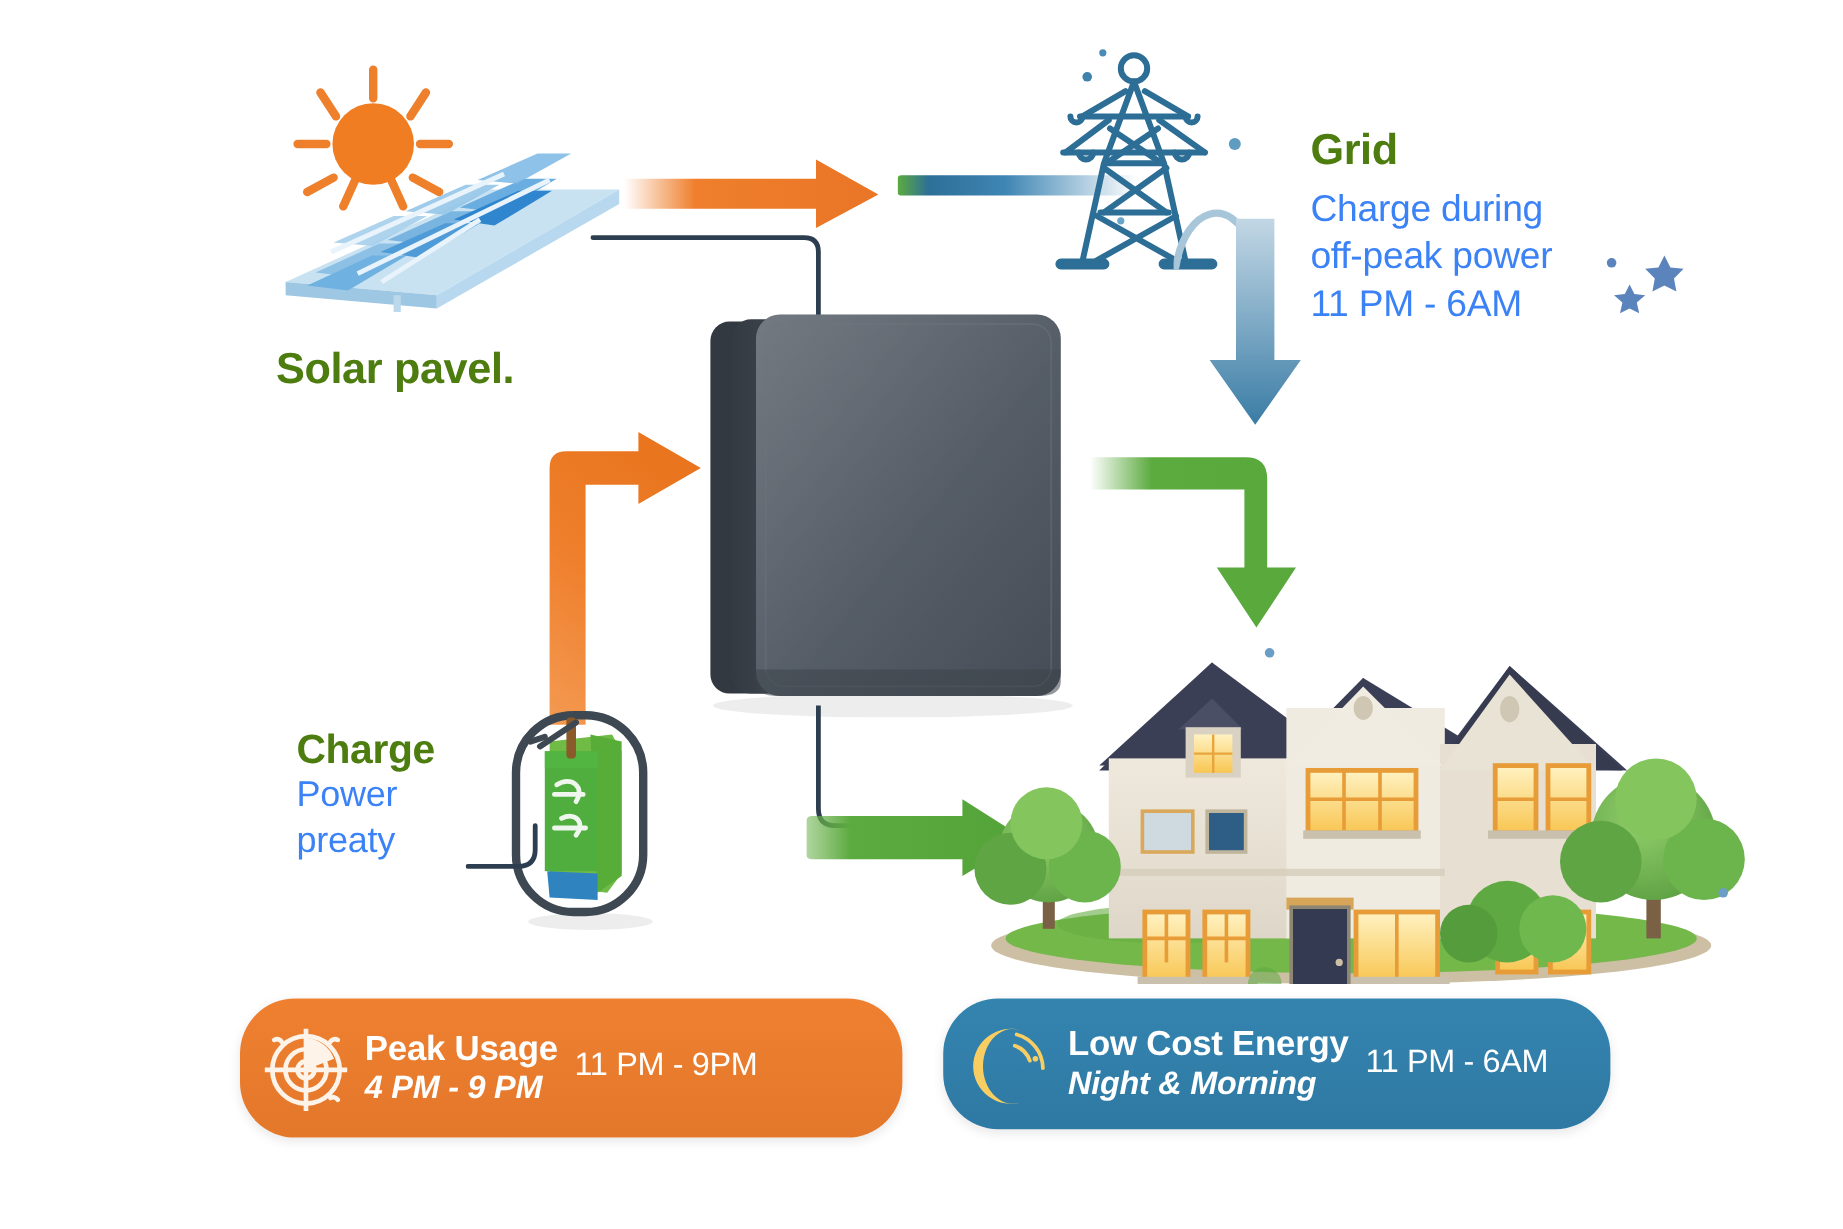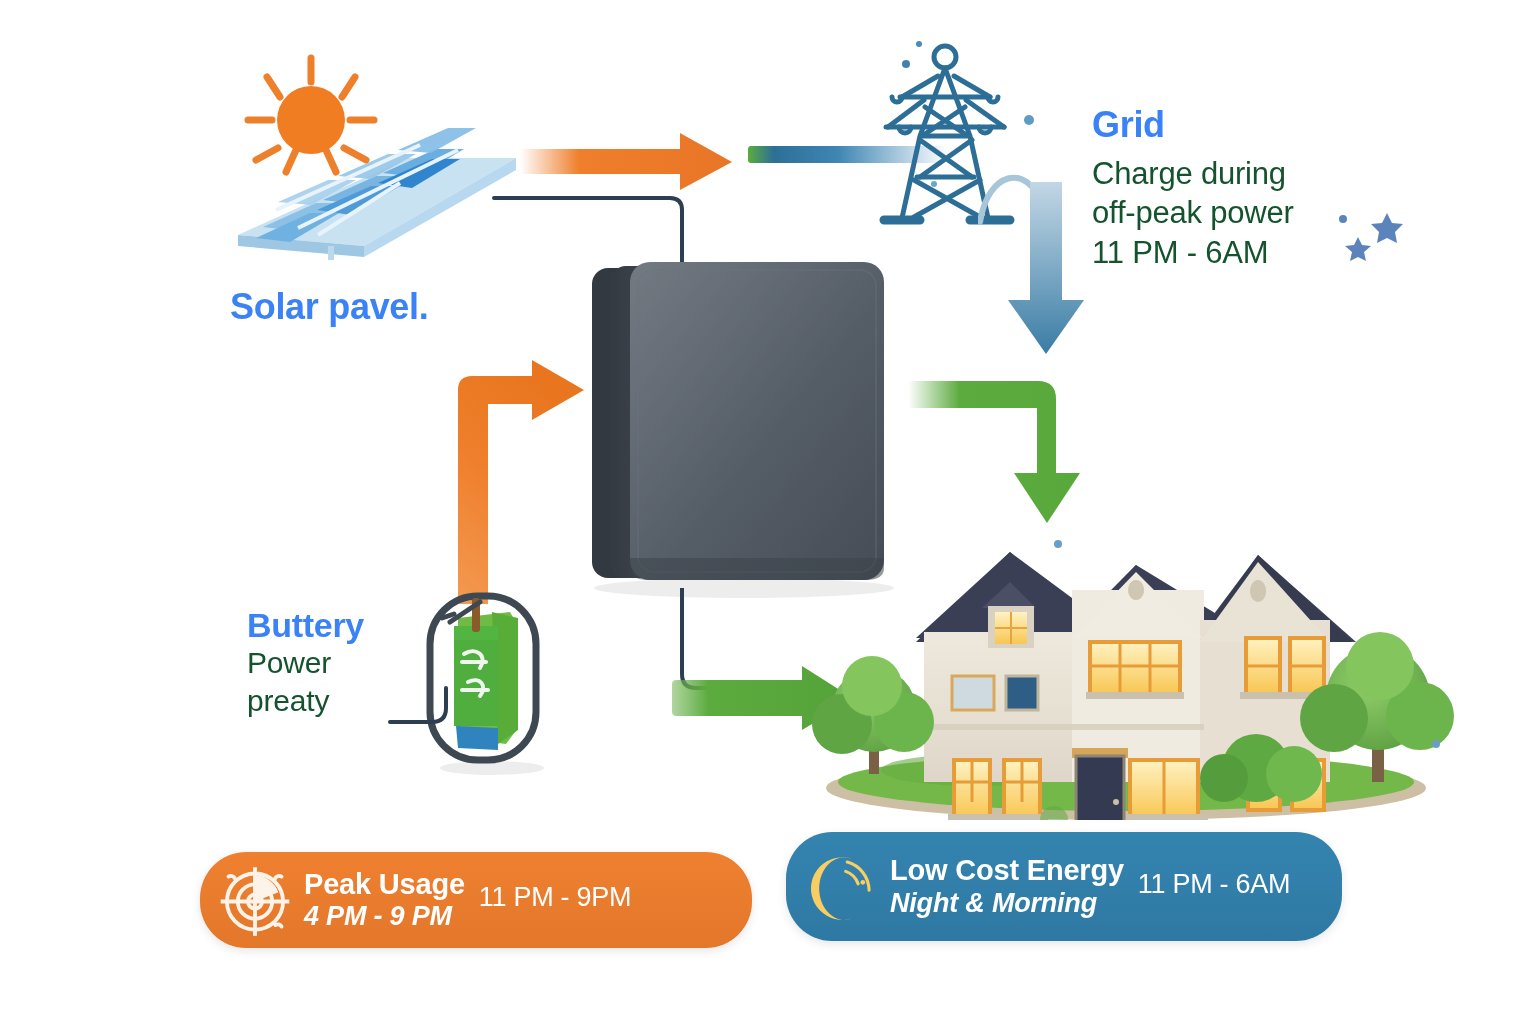--- a/index.html
+++ b/index.html
@@ -7,46 +7,46 @@
     width:1536px;height:1024px;overflow:hidden;background:#ffffff;
     font-family:"Liberation Sans","DejaVu Sans",sans-serif;
     -webkit-font-smoothing:antialiased;
   }
   #stage{position:relative;width:1536px;height:1024px;background:#fff;}
 
   .abs{position:absolute;}
 
   
   .blk-title{
-    font-size:36px;font-weight:bold;color:#3b82f6;letter-spacing:-0.3px;
+    font-size:36px;font-weight:bold;color:#4d7c0f;letter-spacing:-0.3px;
     line-height:1.05;white-space:nowrap;
   }
   .blk-sub{
-    font-size:31px;color:#14532d;line-height:1.27;font-weight:400;
+    font-size:31px;color:#3b82f6;line-height:1.27;font-weight:400;
     letter-spacing:-0.2px;
   }
 
   
   #solar-label{left:230px;top:288px;}
   #solar-label .blk-sub{margin-top:14px;}
   
   #grid-label{left:1092px;top:106px;}
   #grid-label .blk-sub{margin-top:10px;}
   
   #battery-label{left:247px;top:608px;}
   #battery-label .blk-title{font-size:34px;}
   #battery-label .blk-sub{font-size:30px;}
 
   
   .badge{
     position:absolute;display:flex;align-items:center;
     border-radius:46px;color:#fff;box-sizing:border-box;
   }
   #badge-peak{
-    left:200px;top:852px;width:552px;height:96px;
+    left:200px;top:832px;width:552px;height:116px;
     background:linear-gradient(180deg,#ef8030 0%,#e3772a 100%);
     box-shadow:0 3px 10px rgba(0,0,0,.10);
   }
   #badge-low{
     left:786px;top:832px;width:556px;height:109px;
     background:linear-gradient(180deg,#3484b0 0%,#2e79a3 100%);
     box-shadow:0 3px 10px rgba(0,0,0,.10);
   }
   .badge-icon{width:78px;height:78px;margin-left:16px;flex:0 0 auto;}
   .badge-texts{margin-left:10px;display:flex;flex-direction:column;justify-content:center;}
@@ -291,21 +291,21 @@
       <path d="M48 112 L74 112"></path>
       <path d="M54 104 C66 98 74 108 66 118"></path>
     </g>
   </svg>
 
   <svg class="abs nosel" style="left:388px;top:676px;" width="80" height="60" viewBox="0 0 80 60">
     <path d="M2 46 L44 46 Q58 46 58 32 L58 12" fill="none" stroke="#2c3e50" stroke-width="4" stroke-linecap="round"></path>
   </svg>
 
   <div class="abs" id="battery-label">
-    <div class="blk-title">Buttery</div>
+    <div class="blk-title">Charge</div>
     <div class="blk-sub">
       <div>Power</div>
       <div>preaty</div>
     </div>
   </div>
 
   <svg class="abs nosel" style="left:796px;top:520px;" width="668" height="300" viewBox="0 0 668 300">
     <defs>
       <linearGradient id="wallg" x1="0" y1="0" x2="0" y2="1">
         <stop offset="0" stop-color="#efe9dd"></stop>

